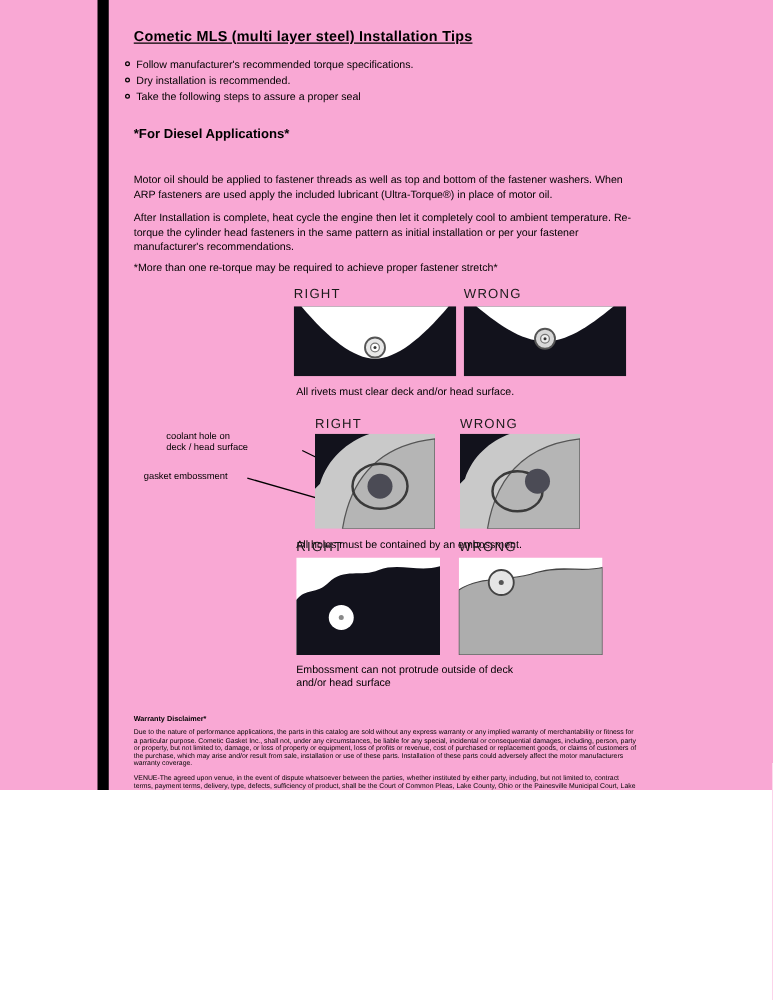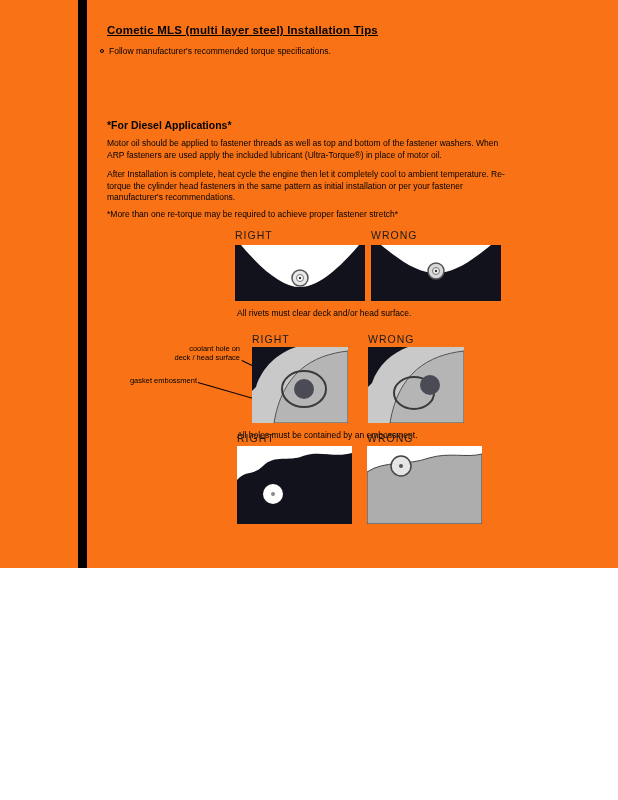--- a/index.html
+++ b/index.html
@@ -1,50 +1,50 @@
 <!DOCTYPE html>
 <html><head>
 <meta charset="utf-8">
 <style>
   * { box-sizing: border-box; margin: 0; padding: 0; }
   html,body { background:#ffffff; }
   .page {
     position: relative;
     width: 618px;
-    height: 568px;
-    background: #f97316;
+    height: 632px;
+    background: #f9a8d4;
     font-family: "Liberation Sans", sans-serif;
     color: #000;
     overflow: hidden;
   }
   .scan-edge {
     position: absolute; left: 78px; top: 0; width: 9px; height: 800px;
     background: #000;
   }
   .title {
     position: absolute; left: 107px; top: 24px;
     font-size: 11.5px; font-weight: bold; text-decoration: underline;
     letter-spacing: .2px;
   }
   .tips { position: absolute; left: 100px; top: 45px; width: 430px; font-size: 8.5px; }
   .bullet-line { display: flex; gap: 5px; line-height: 13px; }
   .bullet-line.sub { margin-left: 17px; }
   .b-hollow { width: 4px; height: 4px; border: 1px solid #000; border-radius: 50%; margin-top: 4px; flex: none; }
   .b-filled { width: 4px; height: 4px; background: #000; border-radius: 50%; margin-top: 4px; flex: none; }
 
-  .diesel-heading { position: absolute; left: 107px; top: 119px; font-size: 10.5px; font-weight: bold; }
+  .diesel-heading { position: absolute; left: 107px; top: 101px; font-size: 10.5px; font-weight: bold; }
   .d-para1 { position: absolute; left: 107px; top: 138px; width: 400px; font-size: 8.5px; line-height: 11.5px; }
   .d-para2 { position: absolute; left: 107px; top: 169px; width: 400px; font-size: 8.5px; line-height: 11.5px; }
   .d-note  { position: absolute; left: 107px; top: 209px; width: 420px; font-size: 8.5px; }
 
   .lbl { position: absolute; font-size: 10.5px; letter-spacing: 1px; color: #1a1a1a; text-align: left; }
   .fig { position: absolute; line-height: 0; }
   .caption { position: absolute; font-size: 8.5px; }
 
-  .anno { position: absolute; font-size: 7.5px; text-align: right; line-height: 9px; }
+  .anno { position: absolute; font-size: 7.5px; text-align: left; line-height: 9px; }
   .anno-line { position: absolute; border-top: 1px solid #000; transform-origin: left top; }
   #anno-line-1 { left: 242px; top: 360px; width: 63px; transform: rotate(26deg); }
   #anno-line-2 { left: 198px; top: 382px; width: 96px; transform: rotate(16deg); }
 
   .disclaimer { position: absolute; left: 107px; top: 573px; width: 404px; font-size: 5.5px; line-height: 6.3px; }
   .disclaimer h4 { font-size: 5.8px; margin-bottom: 4px; }
   .disclaimer p { margin-bottom: 5px; }
   .disclaimer p.tight { margin-bottom: 0; }
 
   .footer { position: absolute; left: 383px; top: 757px; font-size: 11.5px; letter-spacing: .3px; }
@@ -55,20 +55,28 @@
 <div class="page">
 
   <div class="scan-edge"></div>
 
   <div class="title">Cometic MLS (multi layer steel) Installation Tips</div>
 
   <div class="tips">
     <div class="bullet-line">
       <span class="b-hollow"></span>
       <span>Follow manufacturer's recommended torque specifications.</span>
+    </div>
+    <div class="bullet-line">
+      <span class="b-hollow"></span>
+      <span>Dry installation is recommended.</span>
+    </div>
+    <div class="bullet-line">
+      <span class="b-hollow"></span>
+      <span>Take the following steps to assure a proper seal</span>
     </div>
   </div>
 
   <div class="diesel-heading">*For Diesel Applications*</div>
   <div class="d-para1">Motor oil should be applied to fastener threads as well as top and bottom of the fastener washers. When ARP fasteners are used apply the included lubricant (Ultra-Torque®) in place of motor oil.</div>
   <div class="d-para2">After Installation is complete, heat cycle the engine then let it completely cool to ambient temperature. Re-torque the cylinder head fasteners in the same pattern as initial installation or per your fastener manufacturer's recommendations.</div>
   <div class="d-note">*More than one re-torque may be required to achieve proper fastener stretch*</div>
 
   <div class="lbl" style="left:235px; top:229px; width:130px;">RIGHT</div>
   <div class="lbl" style="left:371px; top:229px; width:130px;">WRONG</div>
@@ -136,20 +144,24 @@
     </svg>
   </div>
   <div class="fig" style="left:367px; top:446px;">
     <svg width="115" height="78" viewBox="0 0 115 78">
       <rect width="115" height="78" fill="#ffffff"></rect>
       <path d="M0,78 L0,26 C18,14 40,20 62,12 C82,6 100,12 115,8 L115,78 Z" fill="#adadad" stroke="#444" stroke-width="1"></path>
       <circle cx="34" cy="20" r="10" fill="#e5e5e5" stroke="#444" stroke-width="1.5"></circle>
       <circle cx="34" cy="20" r="2" fill="#555"></circle>
     </svg>
   </div>
+  <div class="caption" style="left:237px; top:530px; line-height:11px;">
+    <div>Embossment can not protrude outside of deck</div>
+    <div>and/or head surface</div>
+  </div>
 
   <div class="disclaimer">
     <h4>Warranty Disclaimer*</h4>
     <p>Due to the nature of performance applications, the parts in this catalog are sold without any express warranty or any implied warranty of merchantability or fitness for a particular purpose.  Cometic Gasket Inc., shall not, under any circumstances, be liable for any special, incidental or consequential damages, including, person, party or property, but not limited to, damage, or loss of property or equipment, loss of profits or revenue, cost of purchased or replacement goods, or claims of customers of the purchase, which may arise and/or result from sale, installation or use of these parts.  Installation of these parts could adversely affect the motor manufacturers warranty coverage.</p>
     <p>VENUE-The agreed upon venue, in the event of dispute whatsoever between the parties, whether instituted by either party, including, but not limited to, contract terms, payment terms, delivery, type, defects, sufficiency of product, shall be the Court of Common Pleas, Lake County, Ohio or the Painesville Municipal Court, Lake County, Ohio, depending on the amount in controversy.  This agreement shall be governed by and construed under the laws of the State of Ohio.</p>
     <p>All prices and terms are subject to change without notice.</p>
     <p>Terms COD- Secured with a completed dealer/jobber application on File, COD-Company check with a current credit card number on file.  Open accounts may be established by well rated firms.  A credit application is available upon request.  Open accounts are due payable Net 30 days from date of invoice.  No statement will be sent.  If an account becomes 60 or more days past due, it is subject to being placed on credit hold.  No orders will be shipped or new orders accepted until past due balance is paid.  If an account becomes 90 or more days past due, it is subject to being placed for collections.  All costs of collection are the responsibility of the customer, including attorney fees, court costs, and other expenses of litigation.</p>
     <p>Returns- Authorized (RGA) must be obtained in advance on all returns.  A packing slip or invoice number must accompany the merchandise.  No returns after 30 days from invoice date.  All returns are subject to a 25% restocking charge.  All custom designed and custom manufactured gaskets are non-returnable.</p>
     <p class="tight">Only catalog parts are returnable.</p>
     <p>Review your invoice and notify us immediately of any incorrect or inaccurate information.  Shortages must be reported within 10 days.</p>

